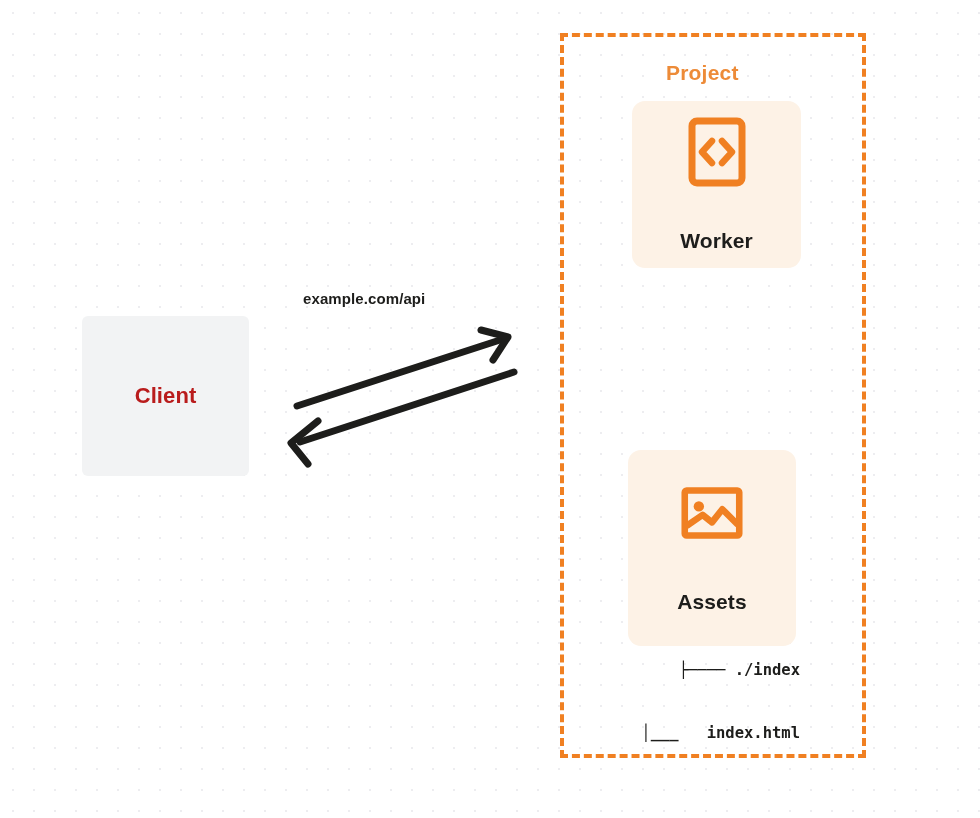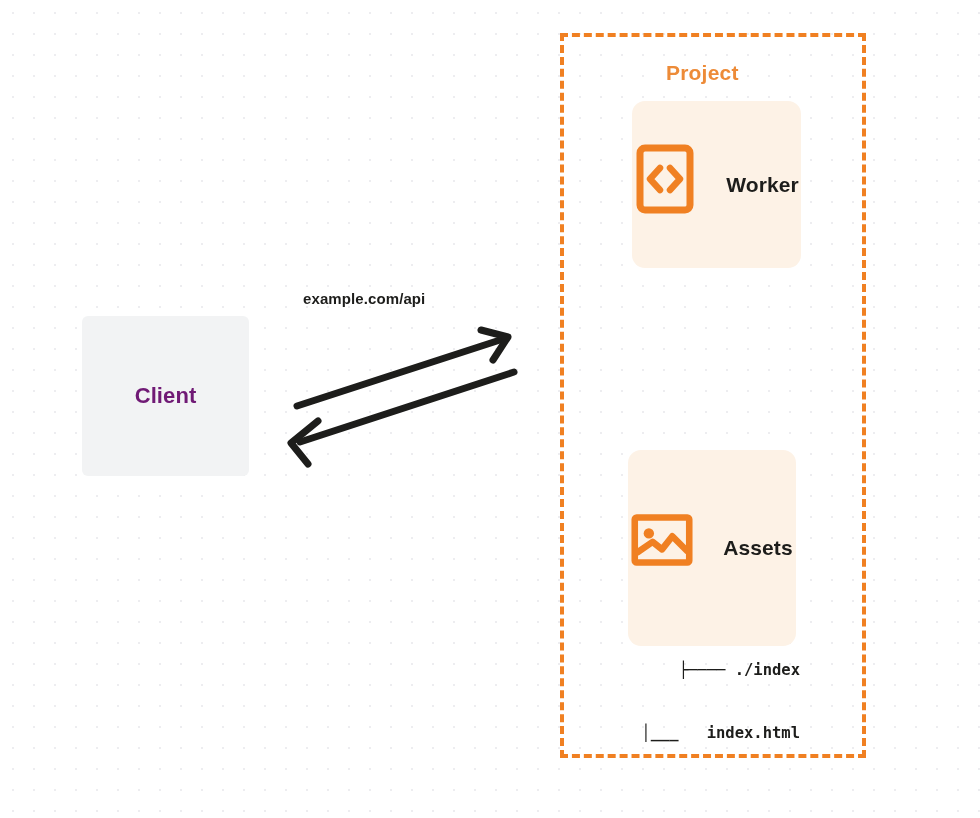--- a/index.html
+++ b/index.html
@@ -35,21 +35,21 @@
     height: 160px;
     background: #f2f3f4;
     border-radius: 6px;
     display: flex;
     align-items: center;
     justify-content: center;
   }
   .client-label {
     font-size: 22px;
     font-weight: bold;
-    color: #701a75;
+    color: #b91c1c;
     letter-spacing: 0.1px;
   }
 
   
   .arrows-svg {
     position: absolute;
     left: 0;
     top: 0;
     width: 980px;
     height: 818px;
@@ -91,21 +91,21 @@
     white-space: nowrap;
     margin-top: 44px;
   }
 
   
   .card {
     position: absolute;
     background: #fdf2e6;
     border-radius: 13px;
     display: flex;
-    flex-direction: row;
+    flex-direction: column;
     align-items: center;
     justify-content: center;
     gap: 30px;
   }
   .card-worker {
     left: 632px;
     top: 101px;
     width: 169px;
     height: 167px;
   }

